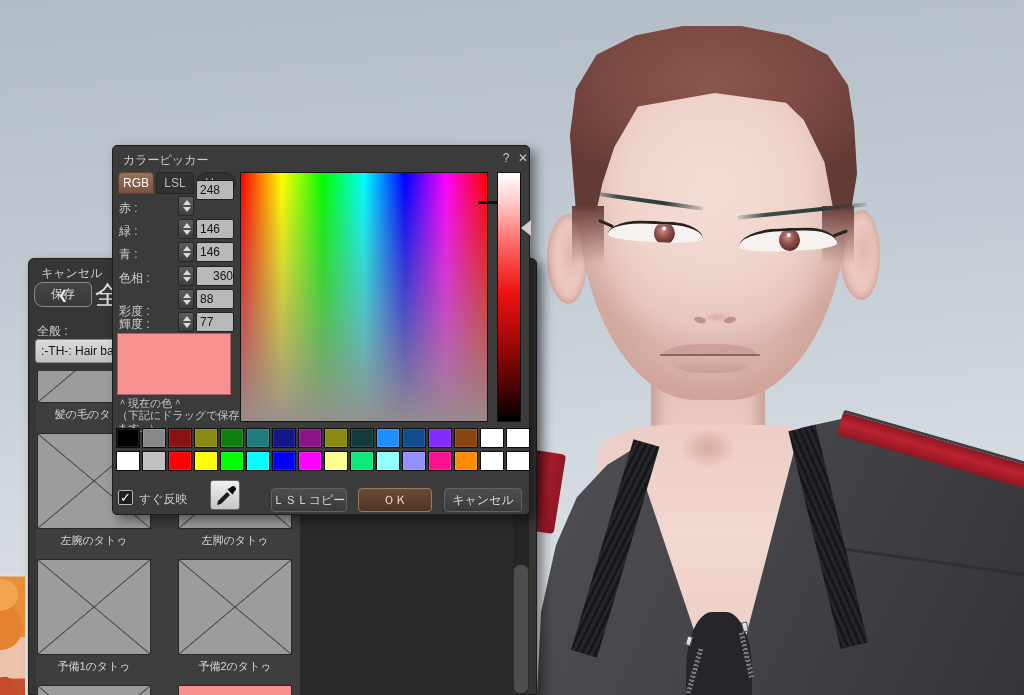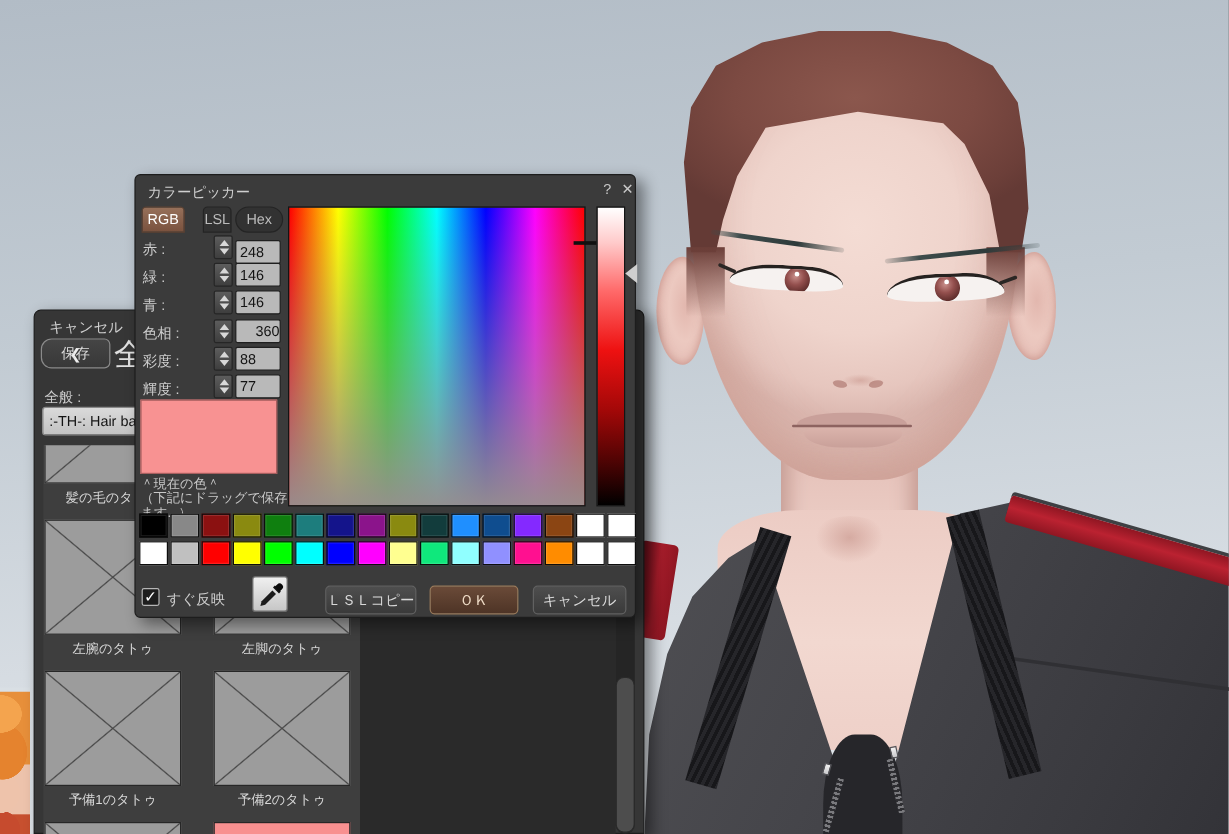--- a/index.html
+++ b/index.html
@@ -124,21 +124,21 @@
 
   
   .picker-floater{left:112px;top:145px;width:418px;height:370px;border-radius:5px;background:#3b3b3b;}
   .cp-title{left:10px;top:6px;}
   .cp-help{left:386px;top:5px;width:14px;text-align:center;color:#c9c9c9;cursor:pointer;}
   .cp-close{left:403px;top:5px;width:14px;text-align:center;color:#c9c9c9;cursor:pointer;}
   .tab{top:26px;height:22px;line-height:21px;text-align:center;border-radius:4px 4px 0 0;
        background:#323232;border:1px solid #242424;color:#bbbbbb;cursor:pointer;}
   .tab.active{background:linear-gradient(#96705a,#7a523e);color:#ffffff;border-color:#5e4232;}
   .tab-rgb{left:5px;width:36px;}
-  .tab-lsl{left:56px;width:24px;}
+  .tab-lsl{left:43px;width:38px;}
   .tab-hex{left:83px;width:40px;border-radius:11px;}
   .frow-label{left:6px;color:#cfcfcf;white-space:nowrap;}
   .spin{left:65px;width:16px;height:20px;background:linear-gradient(#5d5d5d,#3e3e3e);
         border:1px solid #262626;border-radius:2px;cursor:pointer;}
   .spin:before,.spin:after{content:"";position:absolute;left:4px;border-left:4px solid transparent;border-right:4px solid transparent;}
   .spin:before{top:3px;border-bottom:5px solid #d8d8d8;}
   .spin:after{bottom:3px;border-top:5px solid #d8d8d8;}
   .num{left:83px;width:38px;height:20px;background:#b9b9b9;border:1px solid #1f1f1f;border-radius:2px;
        color:#141414;font-size:12px;font-family:"Liberation Sans","DejaVu Sans",sans-serif;padding:0 0 0 3px;}
   .cur-swatch{left:4px;top:187px;width:114px;height:62px;border:1px solid #a85f5f;}
@@ -258,35 +258,35 @@
     <div class="ftitle cp-title">カラーピッカー</div>
     <div class="cp-help">?</div>
     <div class="cp-close">✕</div>
 
     <div class="tab tab-rgb active">RGB</div>
     <div class="tab tab-lsl">LSL</div>
     <div class="tab tab-hex">Hex</div>
 
     <div class="frow-label" style="top:54px;">赤 :</div>
     <div class="spin" style="top:50px;"></div>
-    <input class="num" style="top: 54px;" value="248">
+    <input class="num" style="top: 34px;" value="248">
 
     <div class="frow-label" style="top:77px;">緑 :</div>
     <div class="spin" style="top:73px;"></div>
     <input class="num" style="top: 73px;" value="146">
 
     <div class="frow-label" style="top:100px;">青 :</div>
     <div class="spin" style="top:96px;"></div>
     <input class="num" style="top: 96px;" value="146">
 
     <div class="frow-label" style="top:124px;">色相 :</div>
     <div class="spin" style="top:120px;"></div>
     <input class="num" style="top: 120px; padding-left: 16px;" value="360">
 
-    <div class="frow-label" style="top:147px;">彩度 :</div>
+    <div class="frow-label" style="top:157px;">彩度 :</div>
     <div class="spin" style="top:143px;"></div>
     <input class="num" style="top: 143px;" value="88">
 
     <div class="frow-label" style="top:170px;">輝度 :</div>
     <div class="spin" style="top:166px;"></div>
     <input class="num" style="top: 166px;" value="77">
 
     <div class="cur-swatch" style="background-color: rgb(248, 146, 146);"></div>
     <div class="cur-caption">＾現在の色＾</div>
     <div class="cur-hint">

